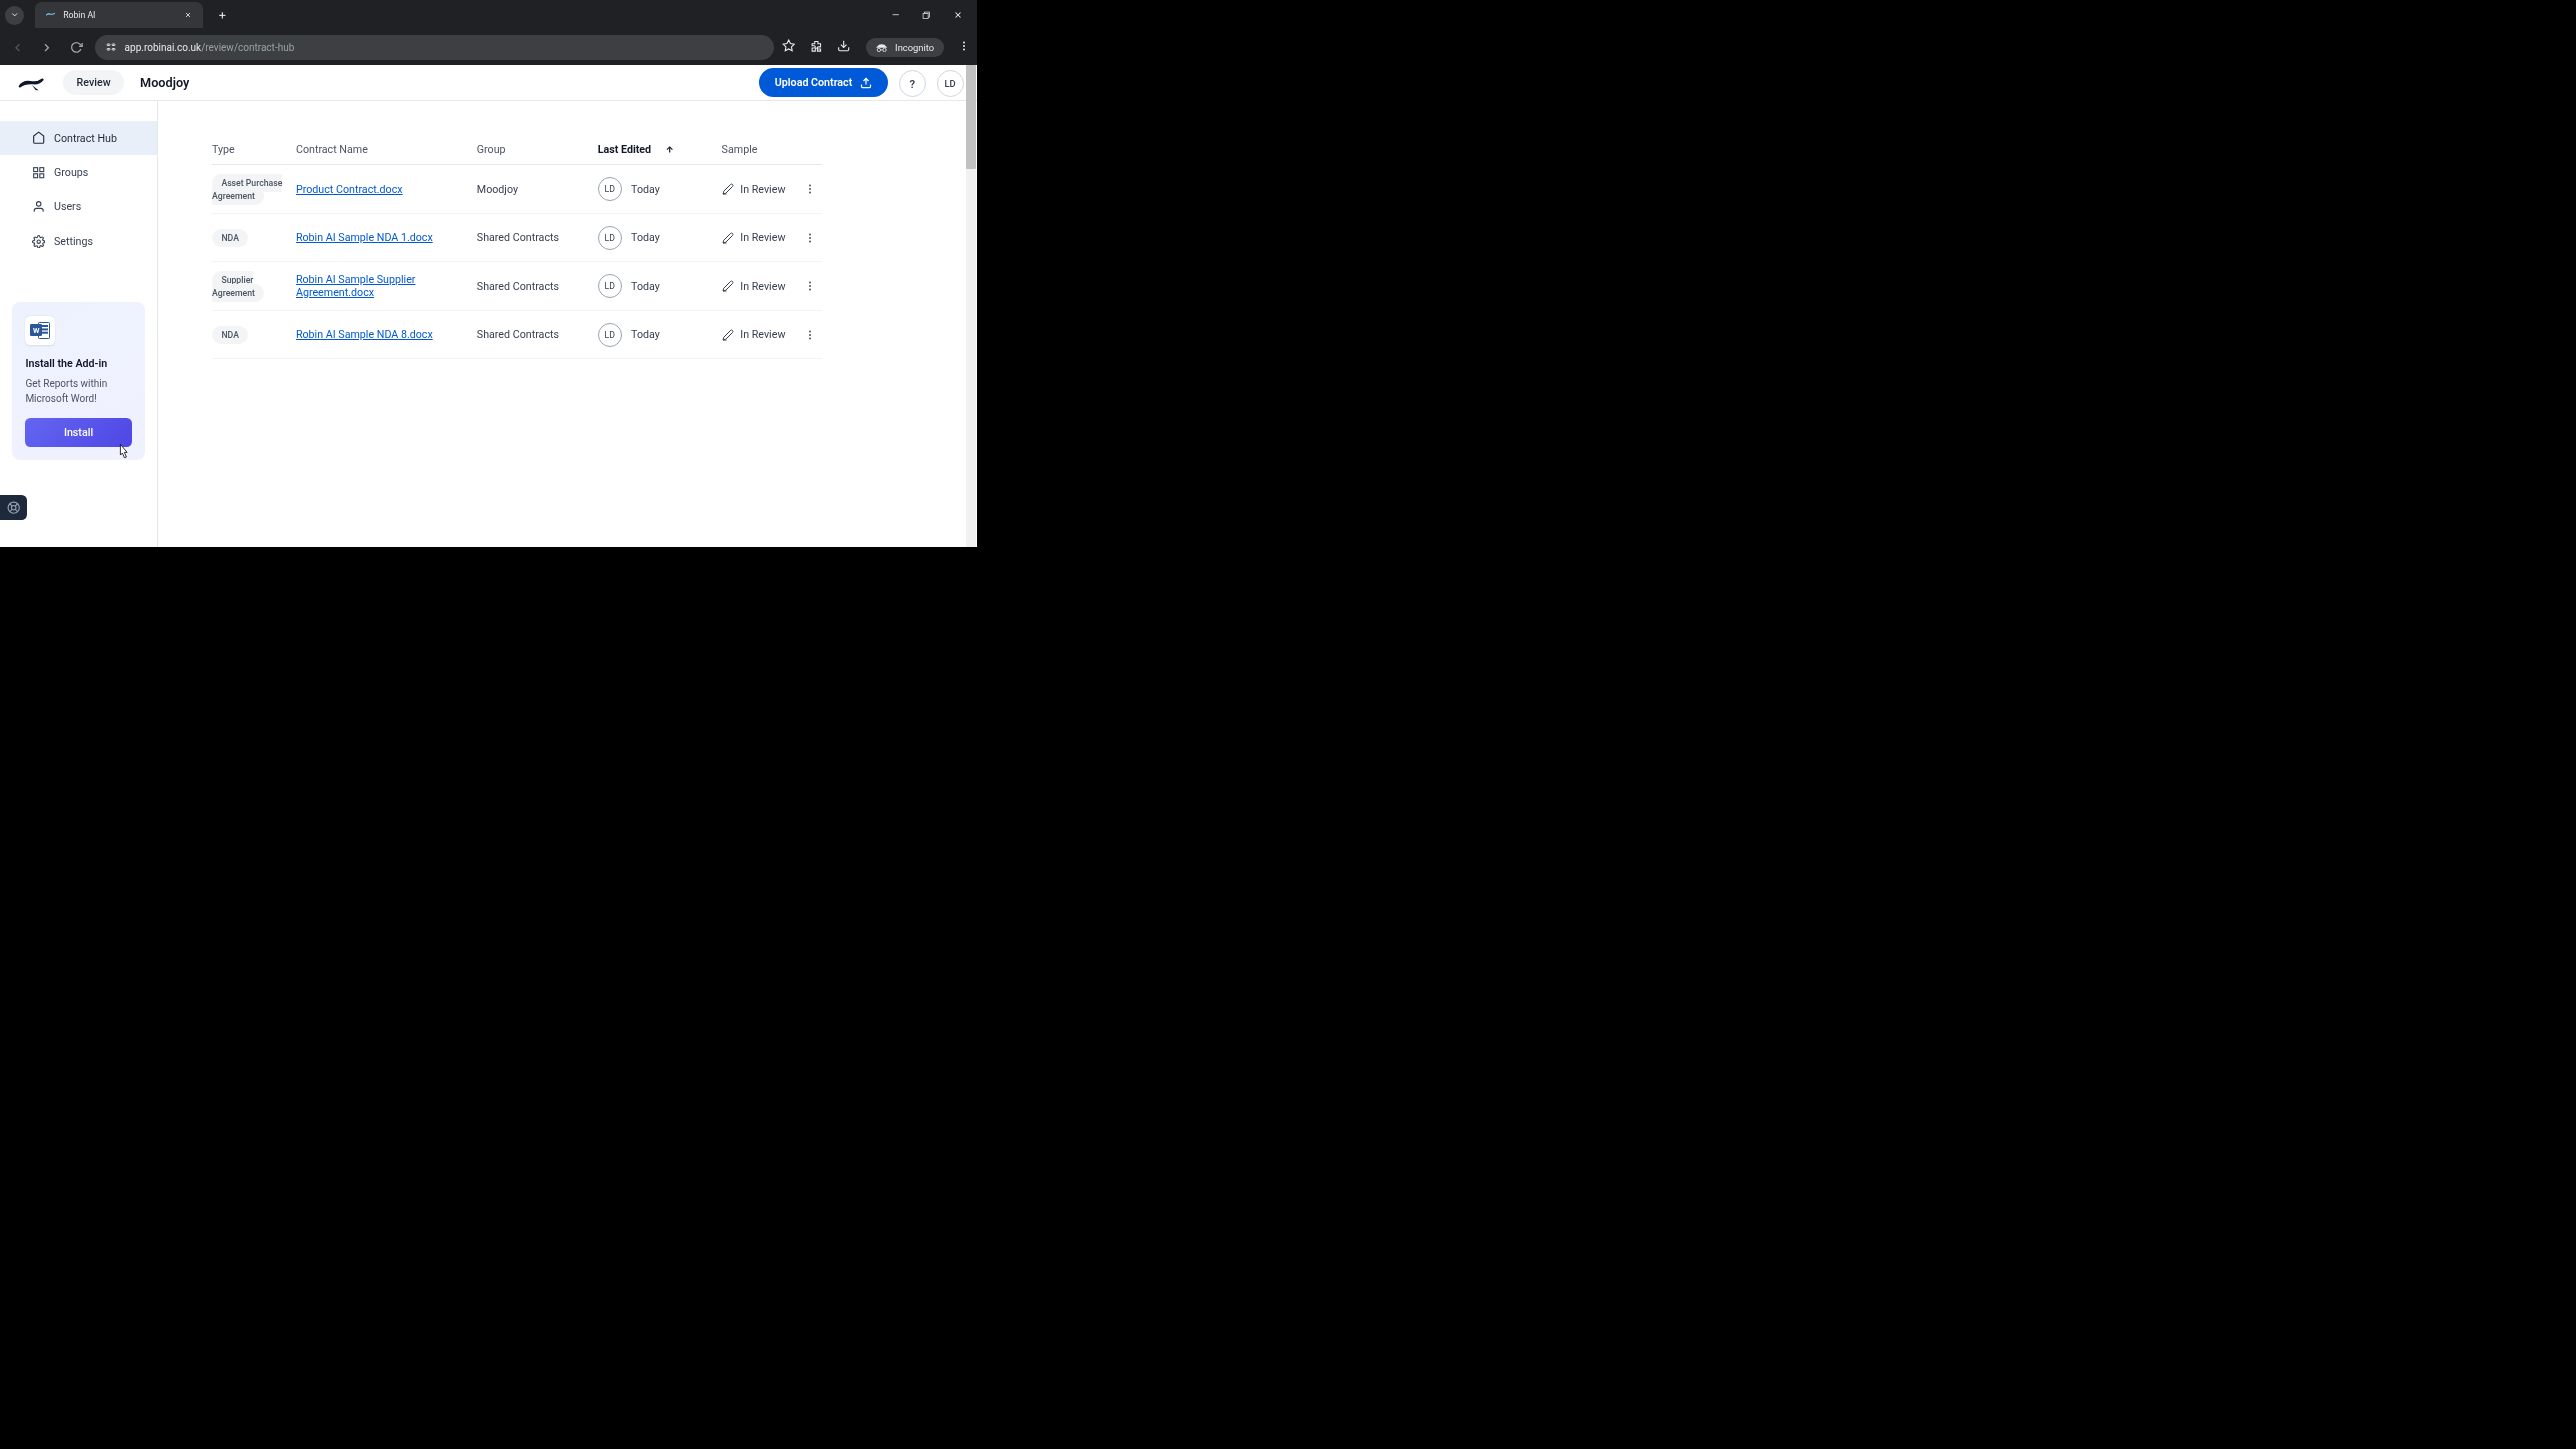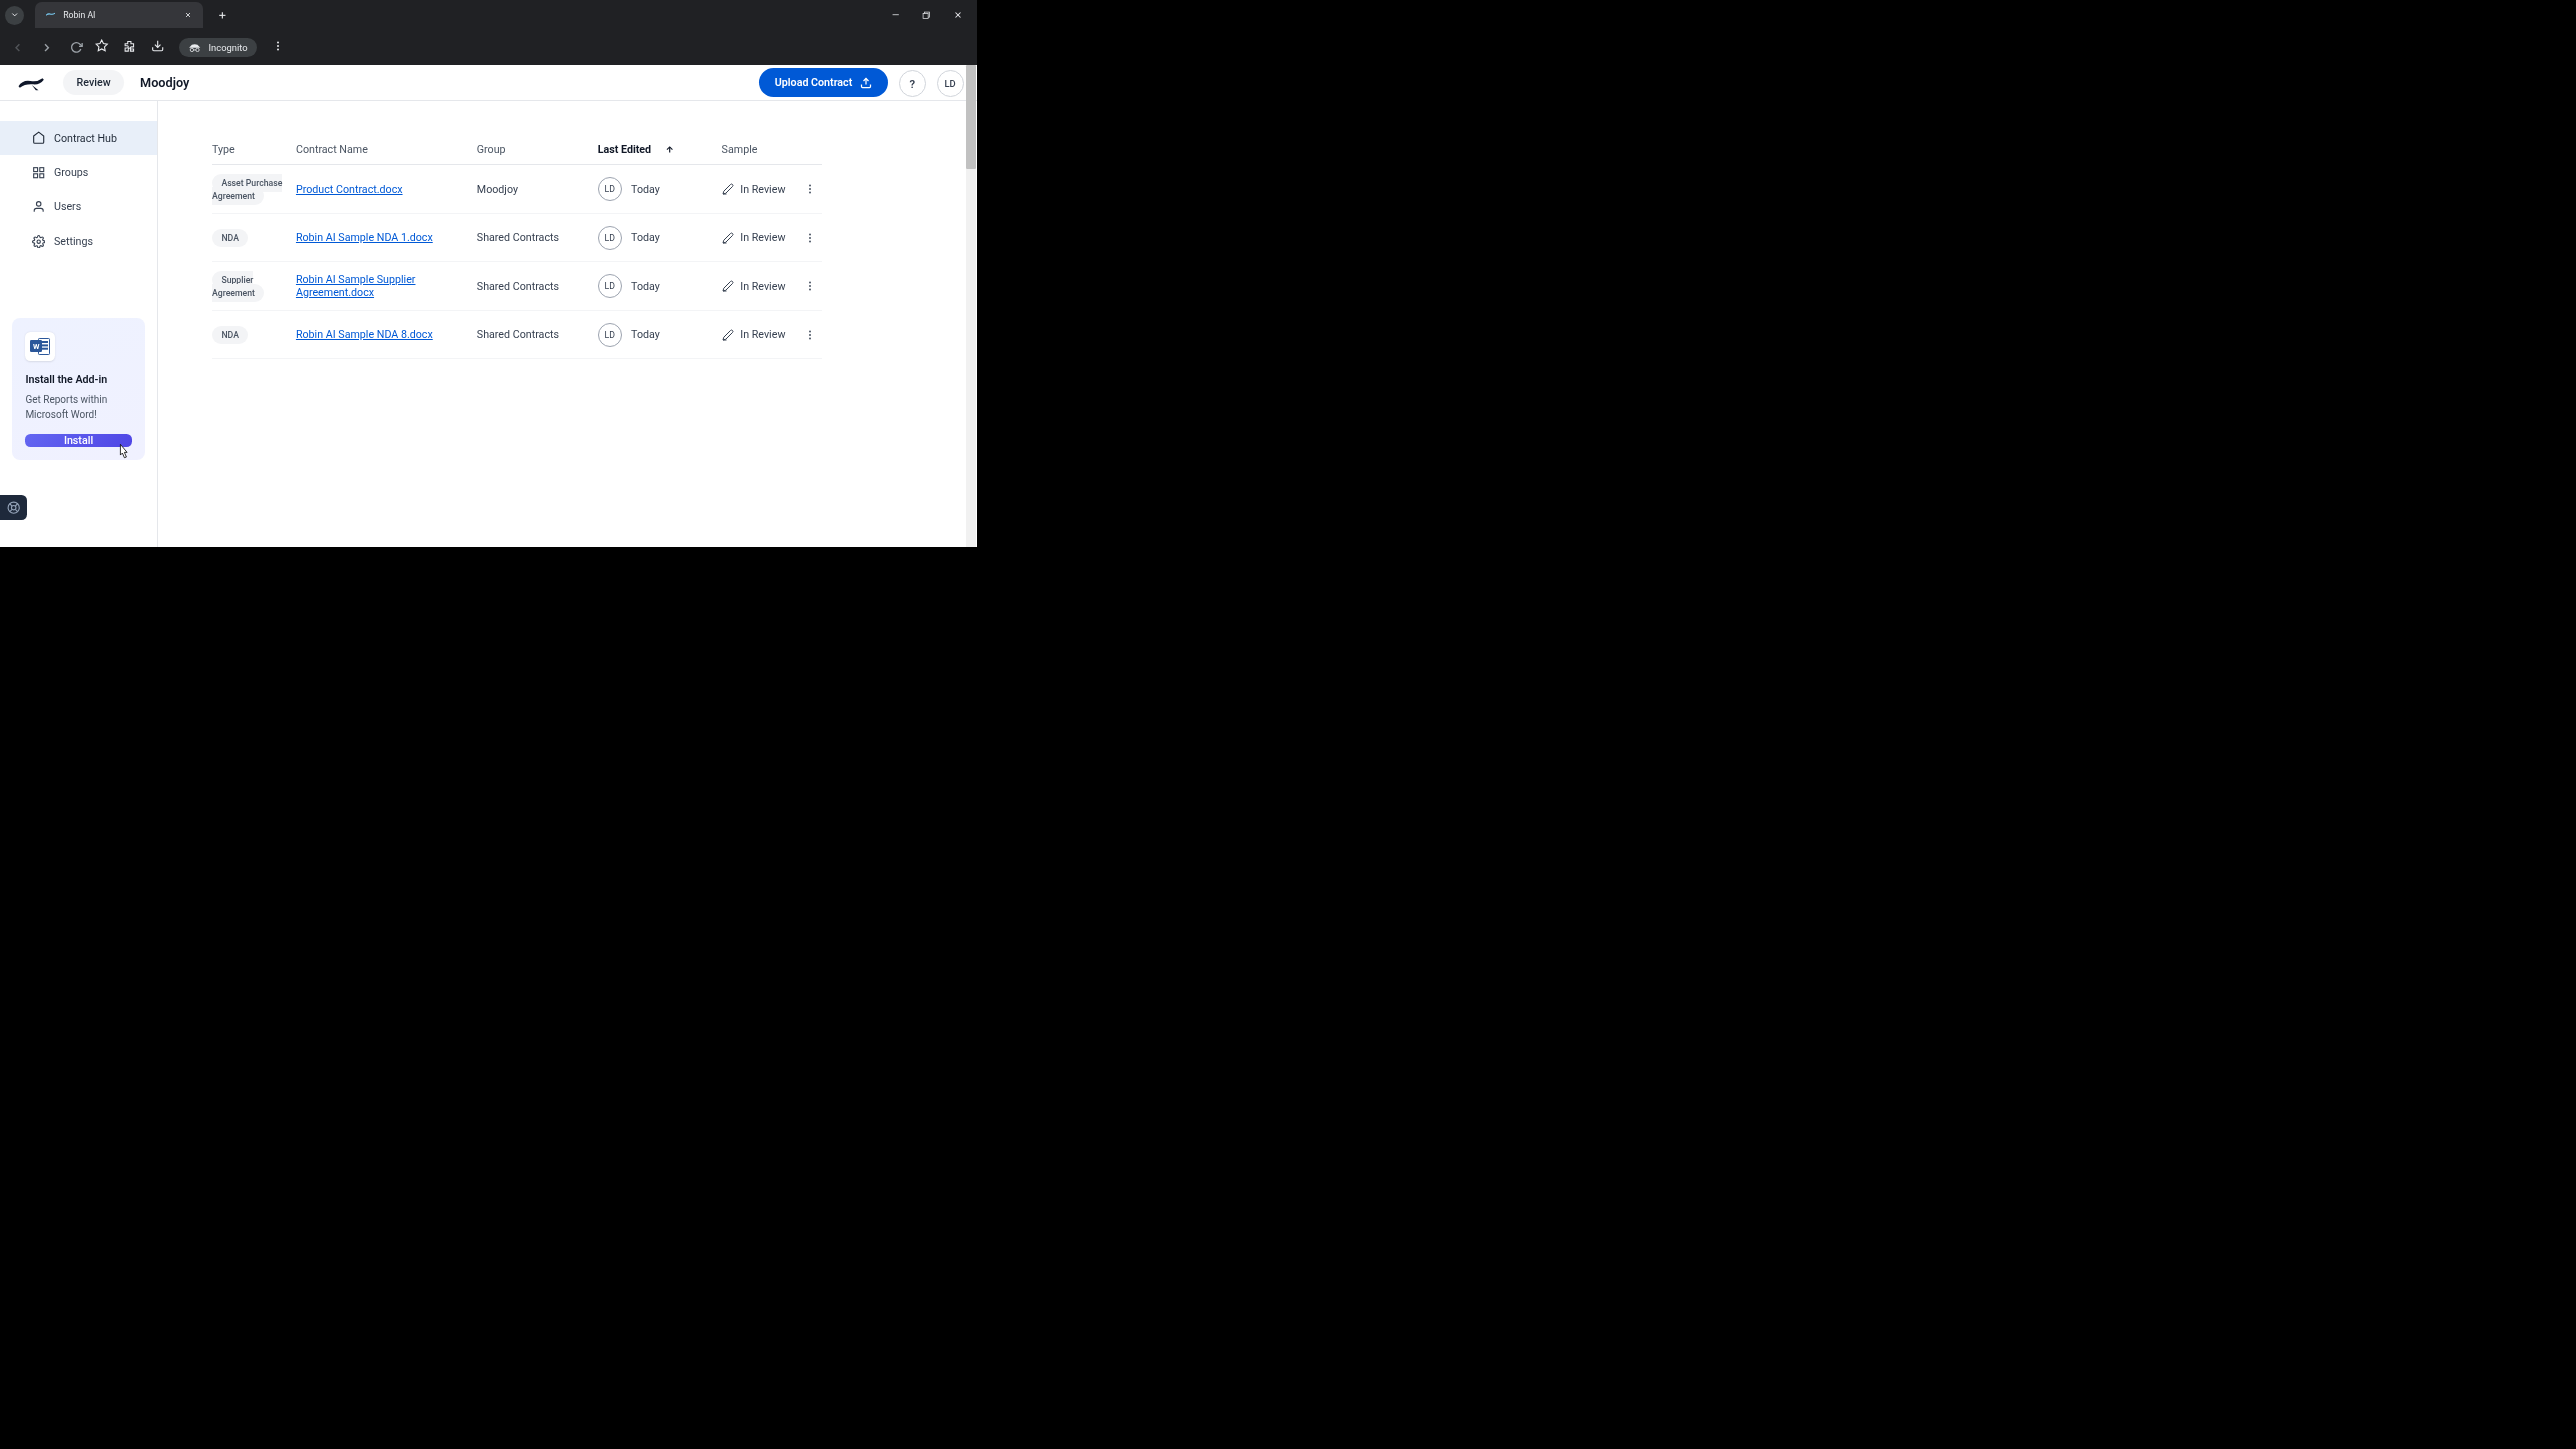--- a/index.html
+++ b/index.html
@@ -48,21 +48,21 @@
     .sidebar-label { margin-left: 23px; }
     
     .addin-card { margin: auto 12px 87px 12px; background: linear-gradient(160deg, #eef2ff 0%, #f0f1ff 100%); border-radius: 8px; padding: 13.4px; }
     .word-icon { width: 29.5px; height: 29.5px; background: #fff; border-radius: 5.4px; display: flex; align-items: center; justify-content: center; margin-bottom: 12px; box-shadow: 0 0.7px 2px rgba(0,0,0,0.1); }
     .word-glyph { width: 20px; height: 17.4px; position: relative; }
     .word-back { position: absolute; right: 0; top: 0; width: 12px; height: 17.4px; background: #fff; border: 1.3px solid #2b579a; border-radius: 1.3px; }
     .word-back::before { content: ''; position: absolute; top: 2.7px; left: 1.3px; right: 1.3px; height: 1.3px; background: #2b579a; box-shadow: 0 3.4px 0 #2b579a, 0 6.7px 0 #2b579a; }
     .word-front { position: absolute; left: 0; top: 2.7px; width: 12px; height: 12px; background: #2b579a; border-radius: 1.3px; display: flex; align-items: center; justify-content: center; color: #fff; font-size: 7.4px; font-weight: 700; }
     .addin-title { font-size: 10.7px; font-weight: 600; color: #111827; margin-bottom: 5.4px; }
     .addin-desc { font-size: 10px; color: #4b5563; line-height: 1.5; margin-bottom: 12px; }
-    .install-btn { width: 100%; background: linear-gradient(135deg, #6366f1 0%, #4f46e5 100%); color: #fff; border-radius: 5.4px; padding: 0; font-size: 10.7px; font-weight: 500; text-align: center; }
+    .install-btn { width: 100%; background: linear-gradient(135deg, #6366f1 0%, #4f46e5 100%); color: #fff; border-radius: 5.4px; padding: 8px; font-size: 10.7px; font-weight: 500; text-align: center; }
     
     .main { flex: 1; padding: 34px 54px; overflow: auto; }
     .page-title { font-size: 19px; font-weight: 700; color: #111827; margin-bottom: 20px; }
     
     .table { width: 610px; }
     .thead { display: flex; padding: 8px 0; border-bottom: 0.7px solid #e5e7eb; font-size: 10.7px; color: #4b5563; }
     .th.sorted { font-weight: 700; color: #111827; display: flex; align-items: center; gap: 14px; }
     .col-type { width: 84px; }
     .col-name { width: 181px; }
     .col-group { width: 121px; }
@@ -148,20 +148,29 @@
         <svg width="13.4" height="13.4" viewBox="0 0 24 24" fill="none" stroke="currentColor" stroke-width="2.5">
           <polyline points="9 18 15 12 9 6"></polyline>
         </svg>
       </div>
     <div class="nav-btn">
         <svg width="12.7" height="12.7" viewBox="0 0 24 24" fill="none" stroke="currentColor" stroke-width="2.5">
           <path d="M23 4v6h-6"></path>
           <path d="M20.49 15a9 9 0 1 1-2.12-9.36L23 10"></path>
         </svg>
       </div>
+    <div class="url-bar">
+      <span><svg width="12" height="12" viewBox="0 0 24 24" fill="none" stroke="currentColor" stroke-width="2">
+            <rect x="4" y="6" width="6" height="3" rx="1.5"></rect>
+            <rect x="14" y="6" width="6" height="3" rx="1.5"></rect>
+            <rect x="4" y="15" width="6" height="3" rx="1.5"></rect>
+            <rect x="14" y="15" width="6" height="3" rx="1.5"></rect>
+          </svg></span>
+      <span class="url-text"><span class="url-domain">app.robinai.co.uk</span><span class="url-path">/review/contract-hub</span></span>
+    </div>
     <div class="address-icons">
       <span><svg width="13.4" height="13.4" viewBox="0 0 24 24" fill="none" stroke="currentColor" stroke-width="2">
             <polygon points="12 2 15.09 8.26 22 9.27 17 14.14 18.18 21.02 12 17.77 5.82 21.02 7 14.14 2 9.27 8.91 8.26 12 2"></polygon>
           </svg></span>
       <span><svg width="12.7" height="12.7" viewBox="0 0 24 24" fill="none" stroke="currentColor" stroke-width="2">
             <path d="M9 3 h6 v4 h5 v6 h-4 a2 2 0 0 0 0 4 h4 v4 h-6 v-4 a2 2 0 0 0 -4 0 v4 h-6 v-6 h4 a2 2 0 0 0 0 -4 h-4 v-4 h5 z"></path>
           </svg></span>
       <span><svg width="13.4" height="13.4" viewBox="0 0 24 24" fill="none" stroke="currentColor" stroke-width="2">
             <path d="M21 15v4a2 2 0 0 1-2 2H5a2 2 0 0 1-2-2v-4"></path>
             <polyline points="7 10 12 15 17 10"></polyline>

